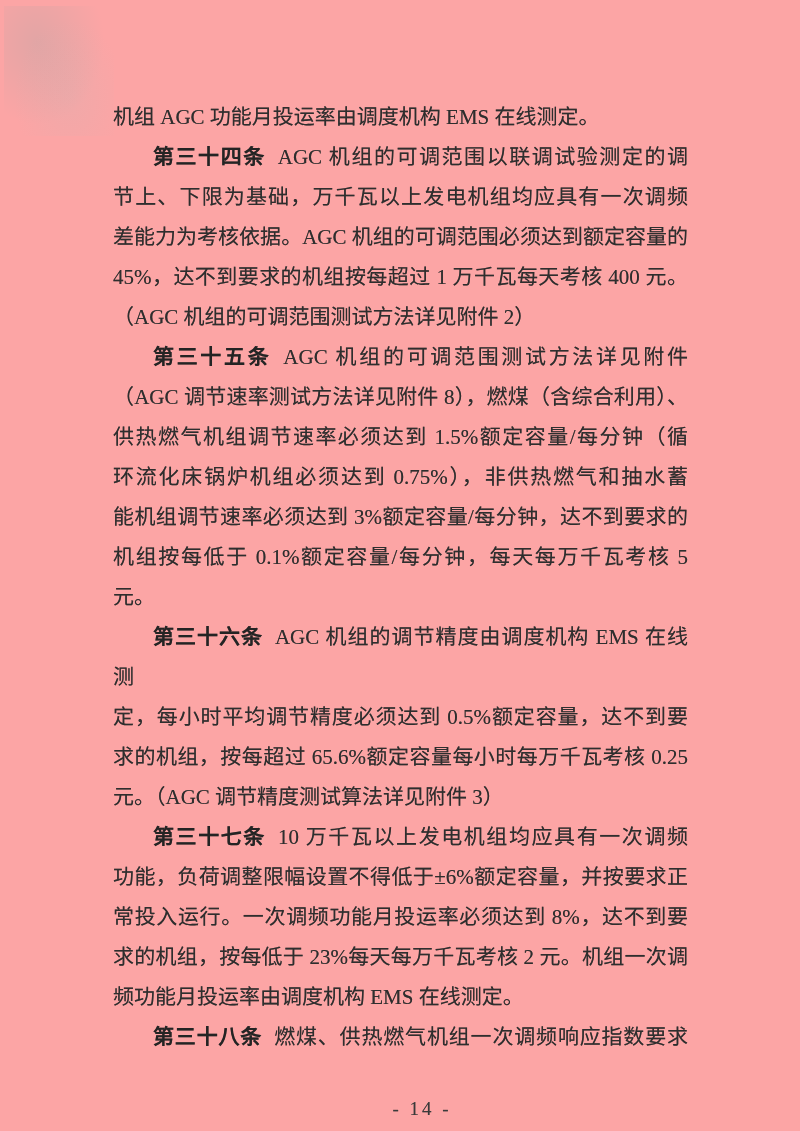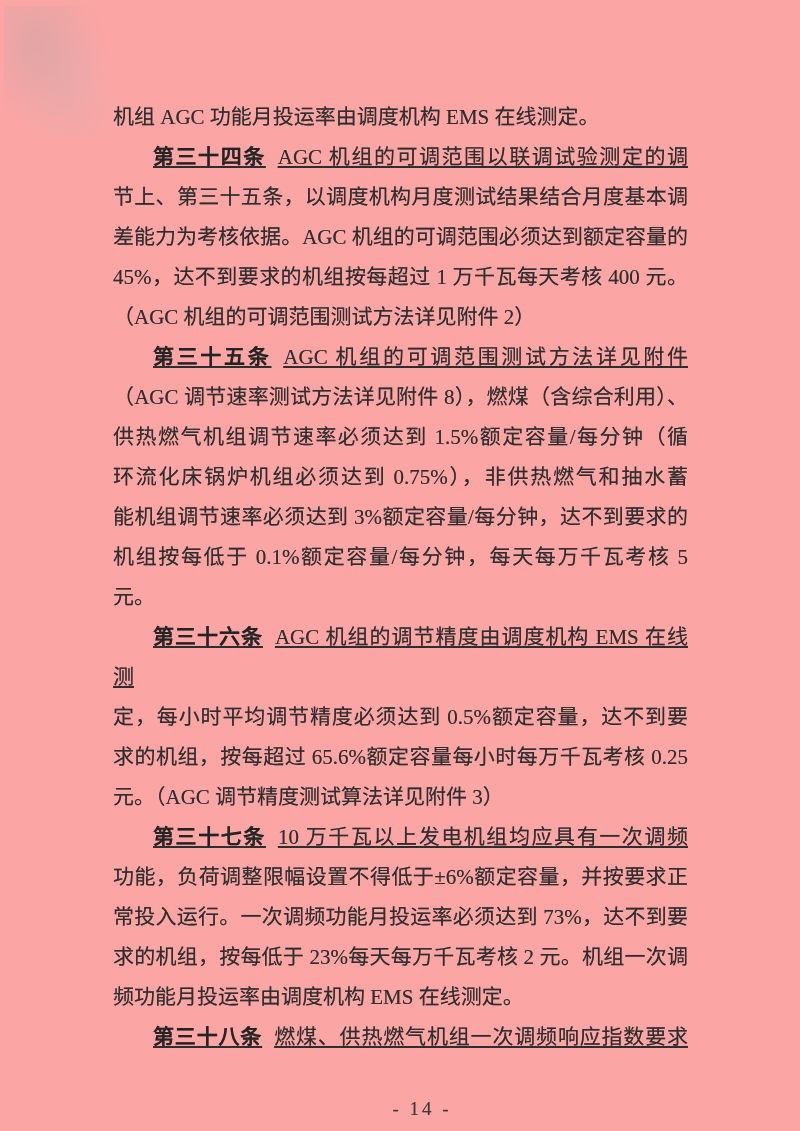--- a/index.html
+++ b/index.html
@@ -43,21 +43,20 @@
     text-align: left;
     white-space: normal;
   }
   .line.just {
     text-align: justify;
     text-align-last: justify;
     text-justify: inter-character;
   }
   .line.indent {
     text-indent: 40px;
-    text-decoration: underline;
   }
   .term {
     font-weight: bold;
     color: #242424;
     margin-right: 12px;
   }
   .page-footer {
     position: absolute;
     left: 0;
     top: 1095px;
@@ -74,38 +73,38 @@
 </style>
 </head>
 <body>
 
 <div class="page" style="background: #fca5a5; color: rgb(46, 46, 46); padding-left: 44px;">
   <div class="smudge"></div>
 
   <div class="doc-body" id="doc-body">
       <div class="line"><span>机组 AGC 功能月投运率由调度机构 EMS 在线测定。</span></div>
       <div class="line just indent"><span class="term">第三十四条</span><span>AGC 机组的可调范围以联调试验测定的调</span></div>
-      <div class="line just"><span>节上、第三十五条，以调度机构月度测试结果结合月度基本调</span></div>
+      <div class="line just"><span>节上、下限为基础，万千瓦以上发电机组均应具有一次调频</span></div>
       <div class="line just"><span>差能力为考核依据。AGC 机组的可调范围必须达到额定容量的</span></div>
       <div class="line just"><span>45%，达不到要求的机组按每超过 1 万千瓦每天考核 400 元。</span></div>
       <div class="line"><span>（AGC 机组的可调范围测试方法详见附件 2）</span></div>
       <div class="line just indent"><span class="term">第三十五条</span><span>AGC 机组的可调范围测试方法详见附件</span></div>
       <div class="line just"><span>（AGC 调节速率测试方法详见附件 8），燃煤（含综合利用）、</span></div>
       <div class="line just"><span>供热燃气机组调节速率必须达到 1.5%额定容量/每分钟（循</span></div>
       <div class="line just"><span>环流化床锅炉机组必须达到 0.75%），非供热燃气和抽水蓄</span></div>
       <div class="line just"><span>能机组调节速率必须达到 3%额定容量/每分钟，达不到要求的</span></div>
       <div class="line just"><span>机组按每低于 0.1%额定容量/每分钟，每天每万千瓦考核 5</span></div>
       <div class="line"><span>元。</span></div>
       <div class="line just indent"><span class="term">第三十六条</span><span>AGC 机组的调节精度由调度机构 EMS 在线测</span></div>
       <div class="line just"><span>定，每小时平均调节精度必须达到 0.5%额定容量，达不到要</span></div>
       <div class="line just"><span>求的机组，按每超过 65.6%额定容量每小时每万千瓦考核 0.25</span></div>
       <div class="line"><span>元。（AGC 调节精度测试算法详见附件 3）</span></div>
       <div class="line just indent"><span class="term">第三十七条</span><span>10 万千瓦以上发电机组均应具有一次调频</span></div>
       <div class="line just"><span>功能，负荷调整限幅设置不得低于±6%额定容量，并按要求正</span></div>
-      <div class="line just"><span>常投入运行。一次调频功能月投运率必须达到 73%，达不到要</span></div>
+      <div class="line just"><span>常投入运行。一次调频功能月投运率必须达到 8%，达不到要</span></div>
       <div class="line just"><span>求的机组，按每低于 23%每天每万千瓦考核 2 元。机组一次调</span></div>
       <div class="line"><span>频功能月投运率由调度机构 EMS 在线测定。</span></div>
       <div class="line just indent"><span class="term">第三十八条</span><span>燃煤、供热燃气机组一次调频响应指数要求</span></div>
     </div>
 
   <div class="page-footer">
     <span class="pagenum">- 14 -</span>
   </div>
 </div>
 

